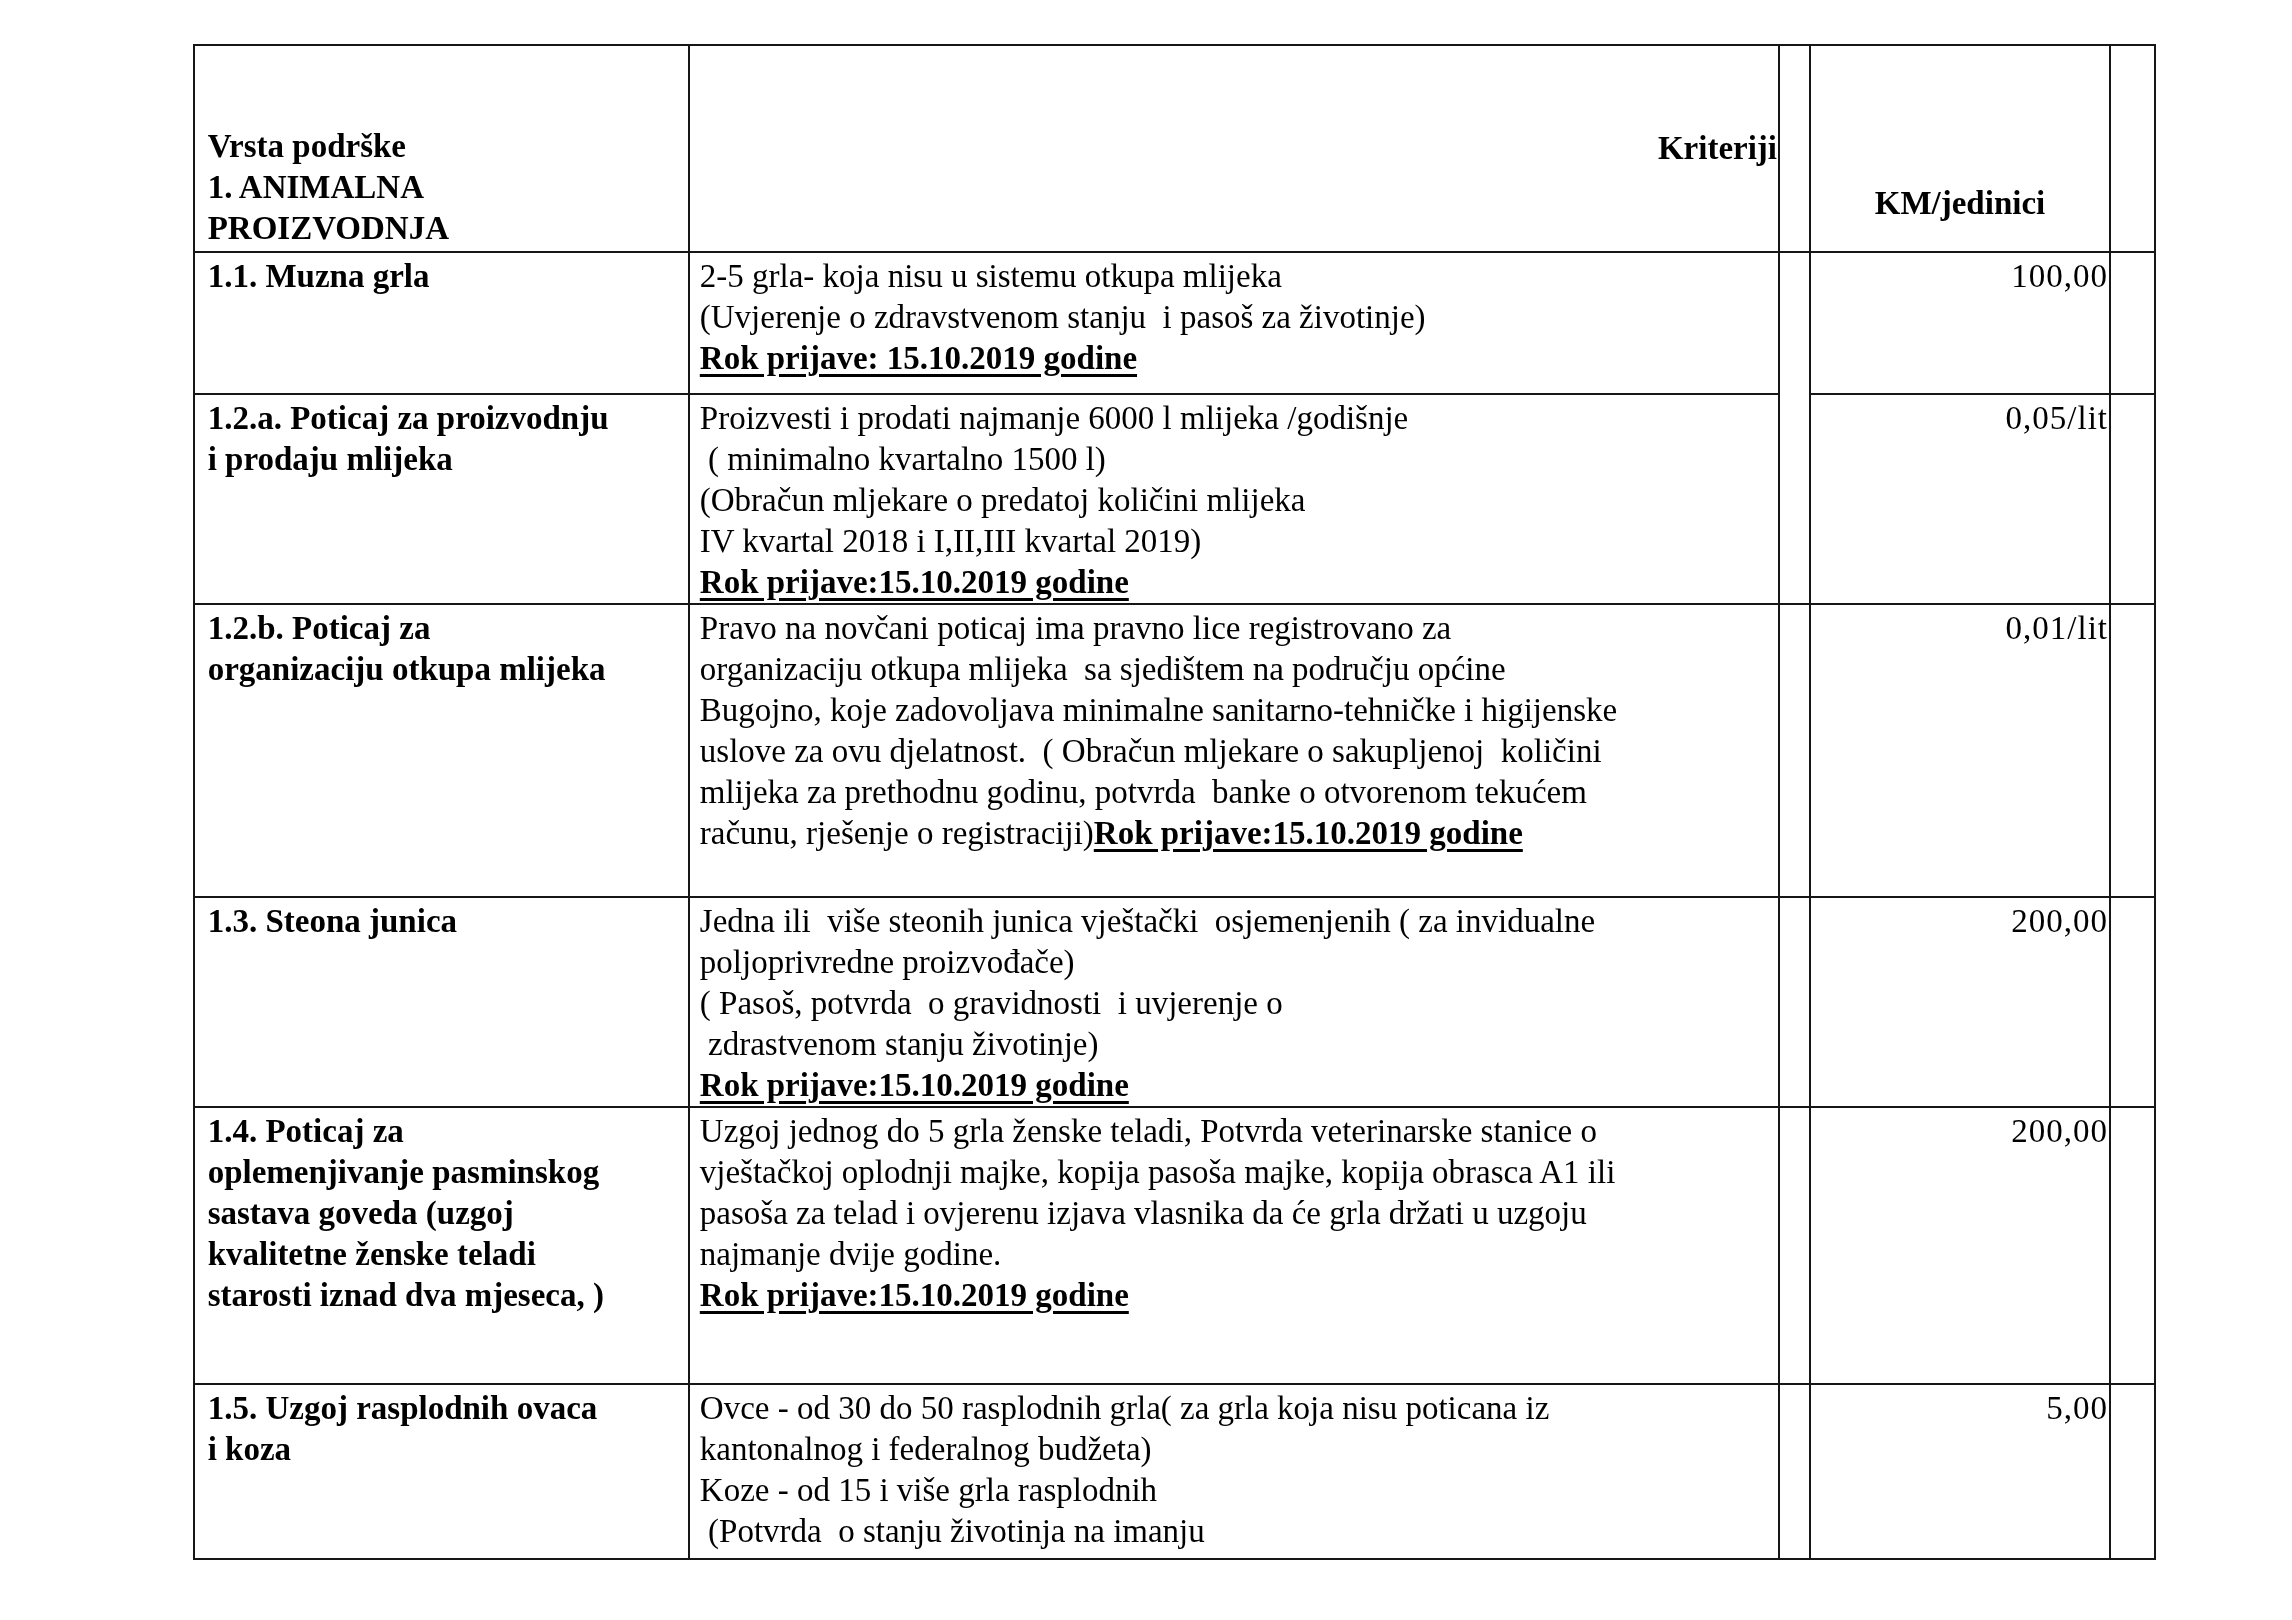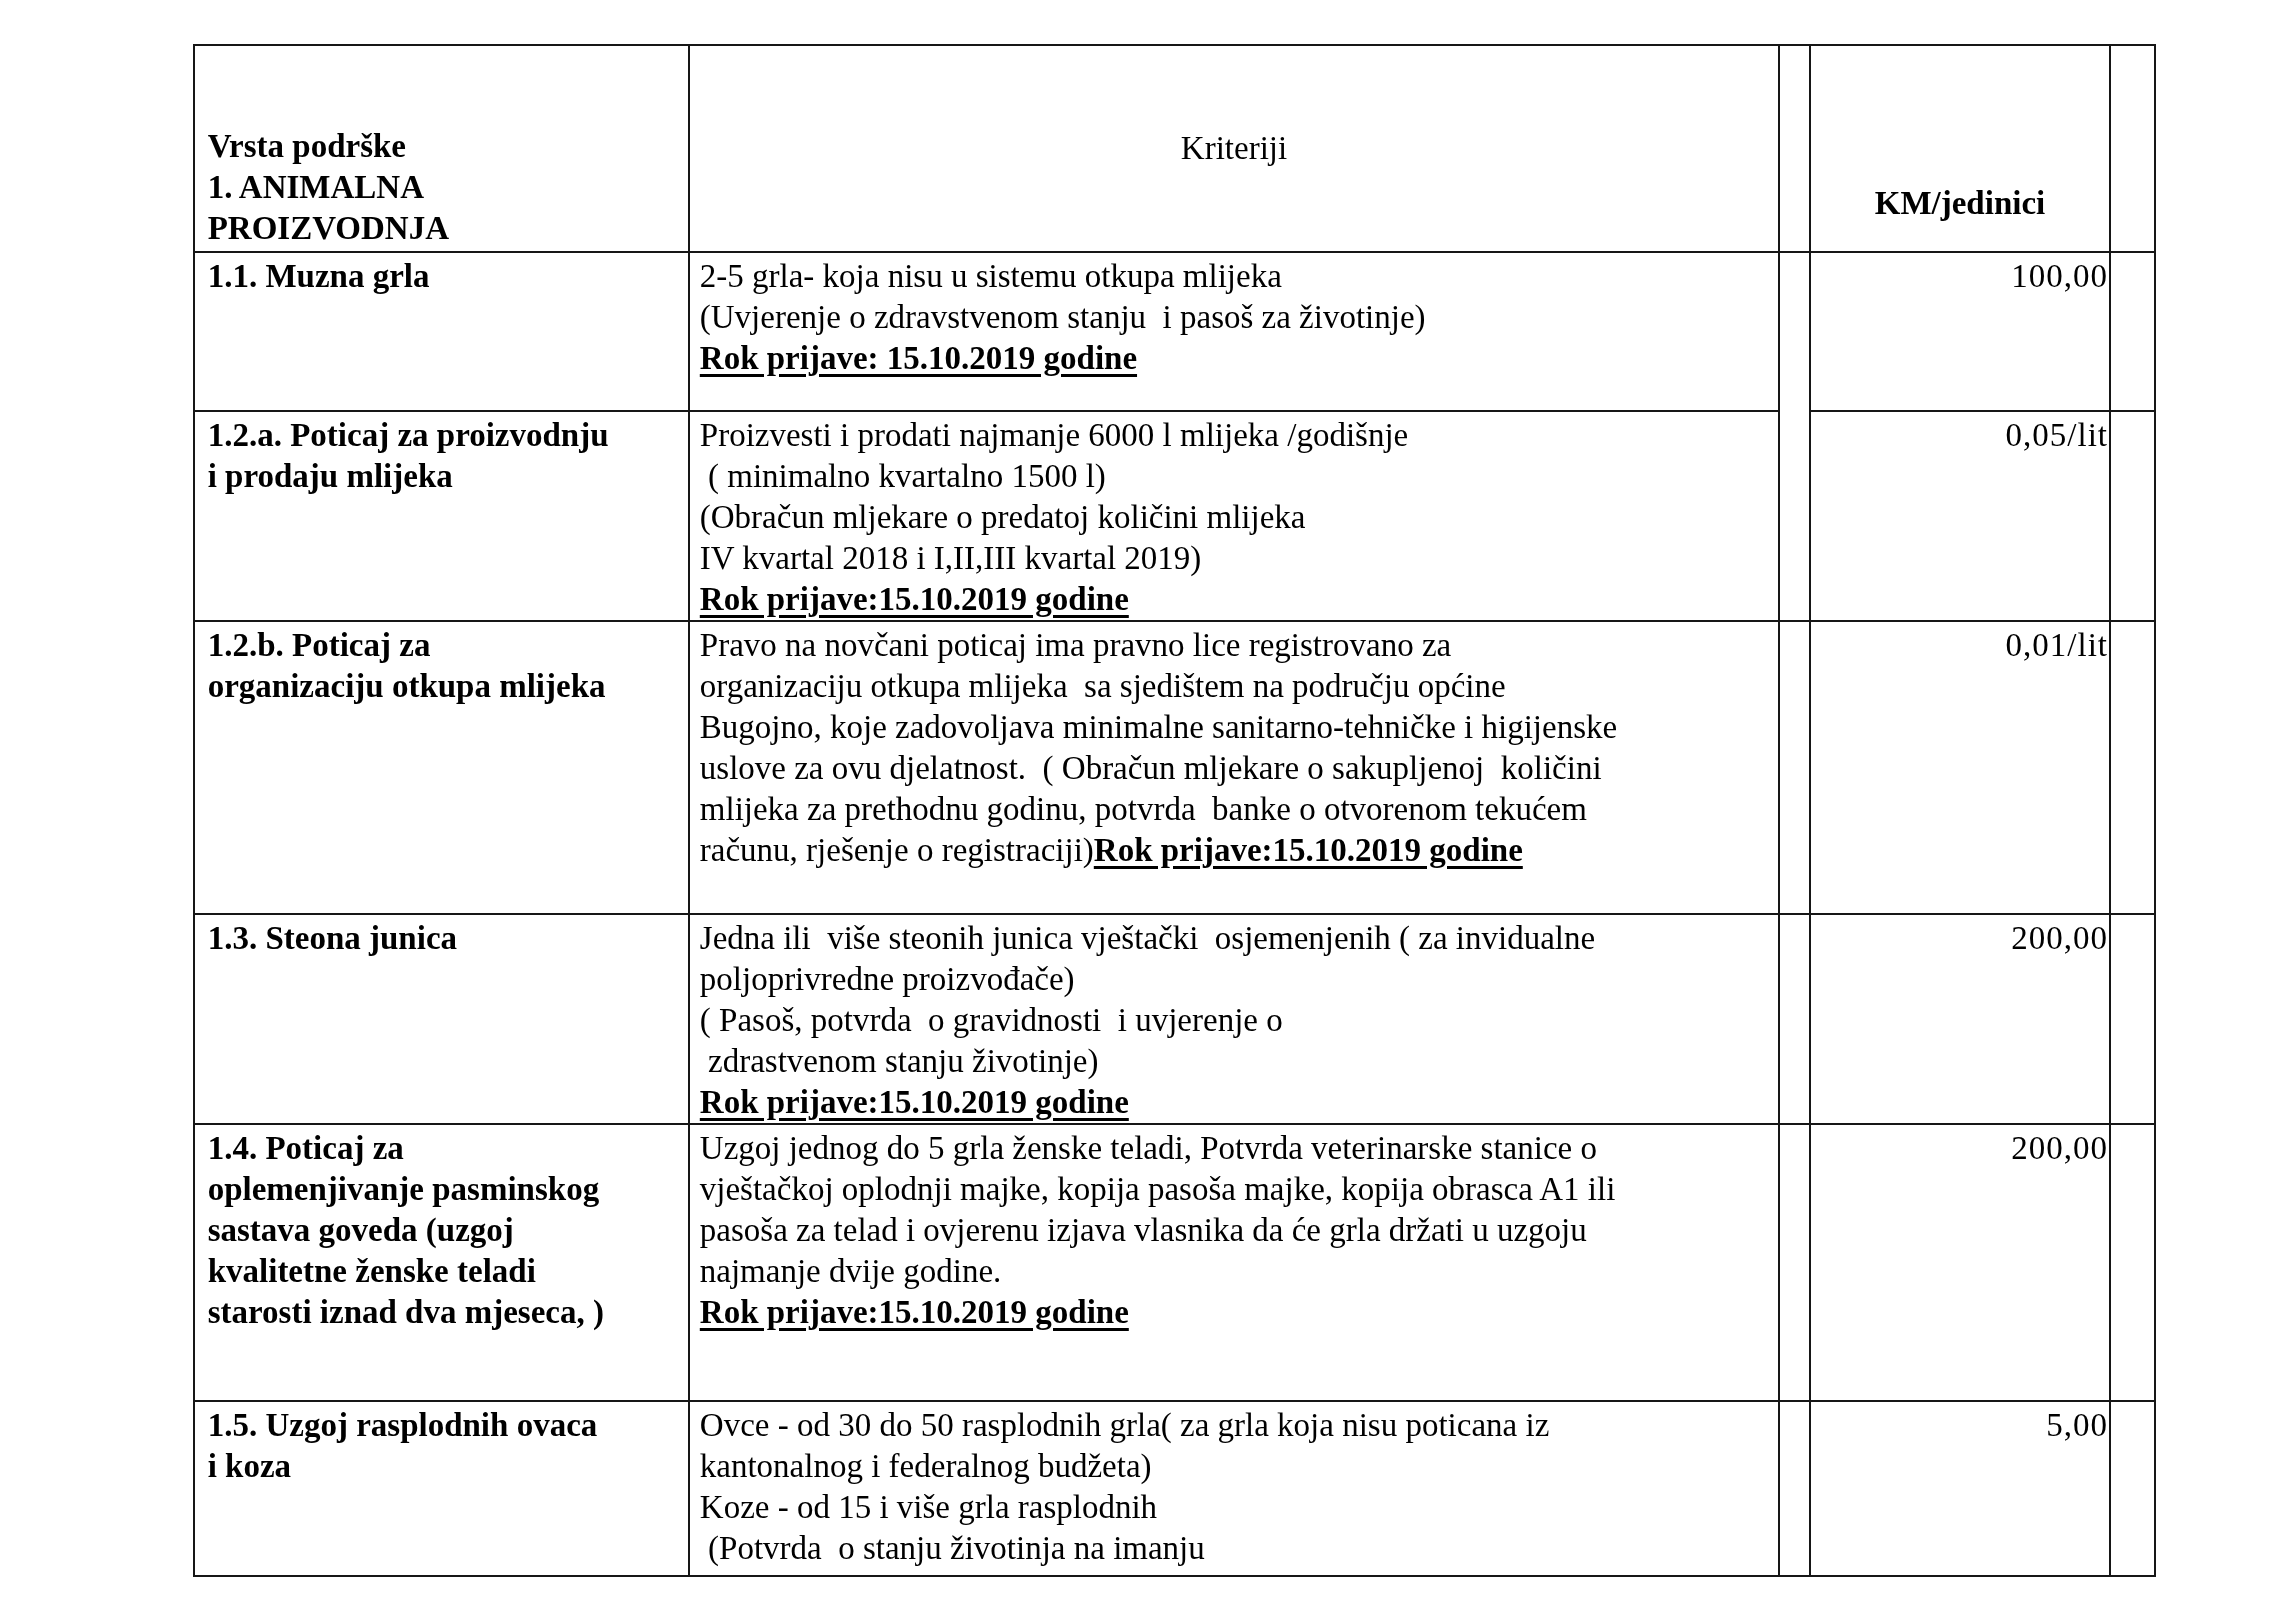--- a/index.html
+++ b/index.html
@@ -36,22 +36,22 @@
   
   th.h-vrsta {
     vertical-align: bottom;
     text-align: left;
     font-weight: bold;
     padding: 0 3.9px 2px 12.7px;
     white-space: pre-wrap;
   }
   th.h-krit {
     vertical-align: middle;
-    text-align: center;
-    font-weight: normal;
+    text-align: right;
+    font-weight: bold;
   }
   th.h-km {
     vertical-align: bottom;
     text-align: center;
     font-weight: bold;
     padding-bottom: 27.4px;
     margin-top: 27px;
   }
   
   td.c-label {
@@ -69,21 +69,21 @@
     letter-spacing: 1px;
   }
   .rok {
     font-weight: bold;
     text-decoration: underline;
     text-decoration-thickness: 2.9px;
     text-underline-offset: 4.9px;
   }
   
   tr.rh-head { height: 207px; }
-  tr.rh-1 { height: 159px; }
+  tr.rh-1 { height: 142px; }
   tr.rh-2 { height: 175px; }
   tr.rh-3 { height: 293px; margin-top: 28px; }
   tr.rh-4 { height: 164px; }
   tr.rh-5 { height: 277px; }
   tr.rh-6 { height: 175px; }
   
   td.q-nb-b { border-bottom: none; }
   td.q-nb-t { border-top: none; }
 </style>
 </head>

